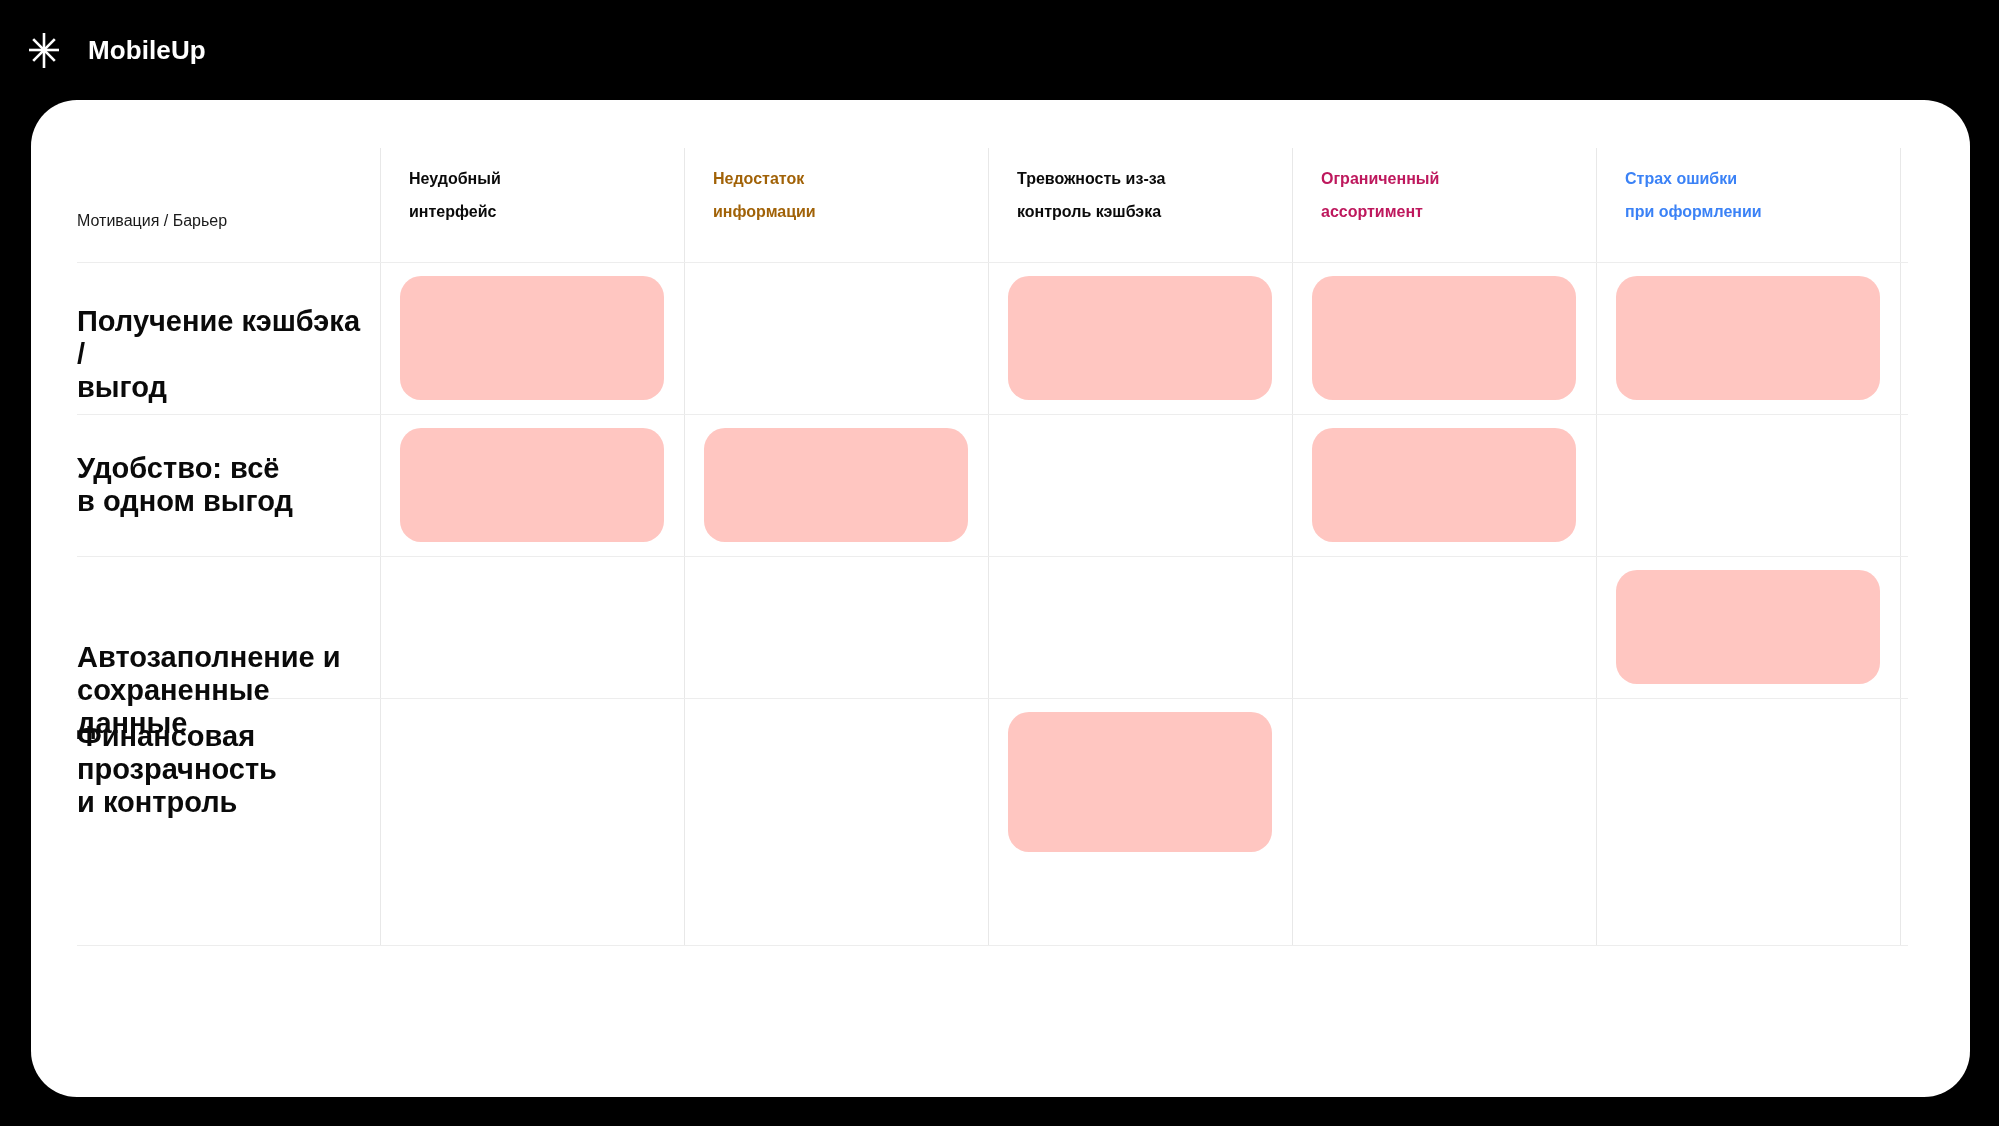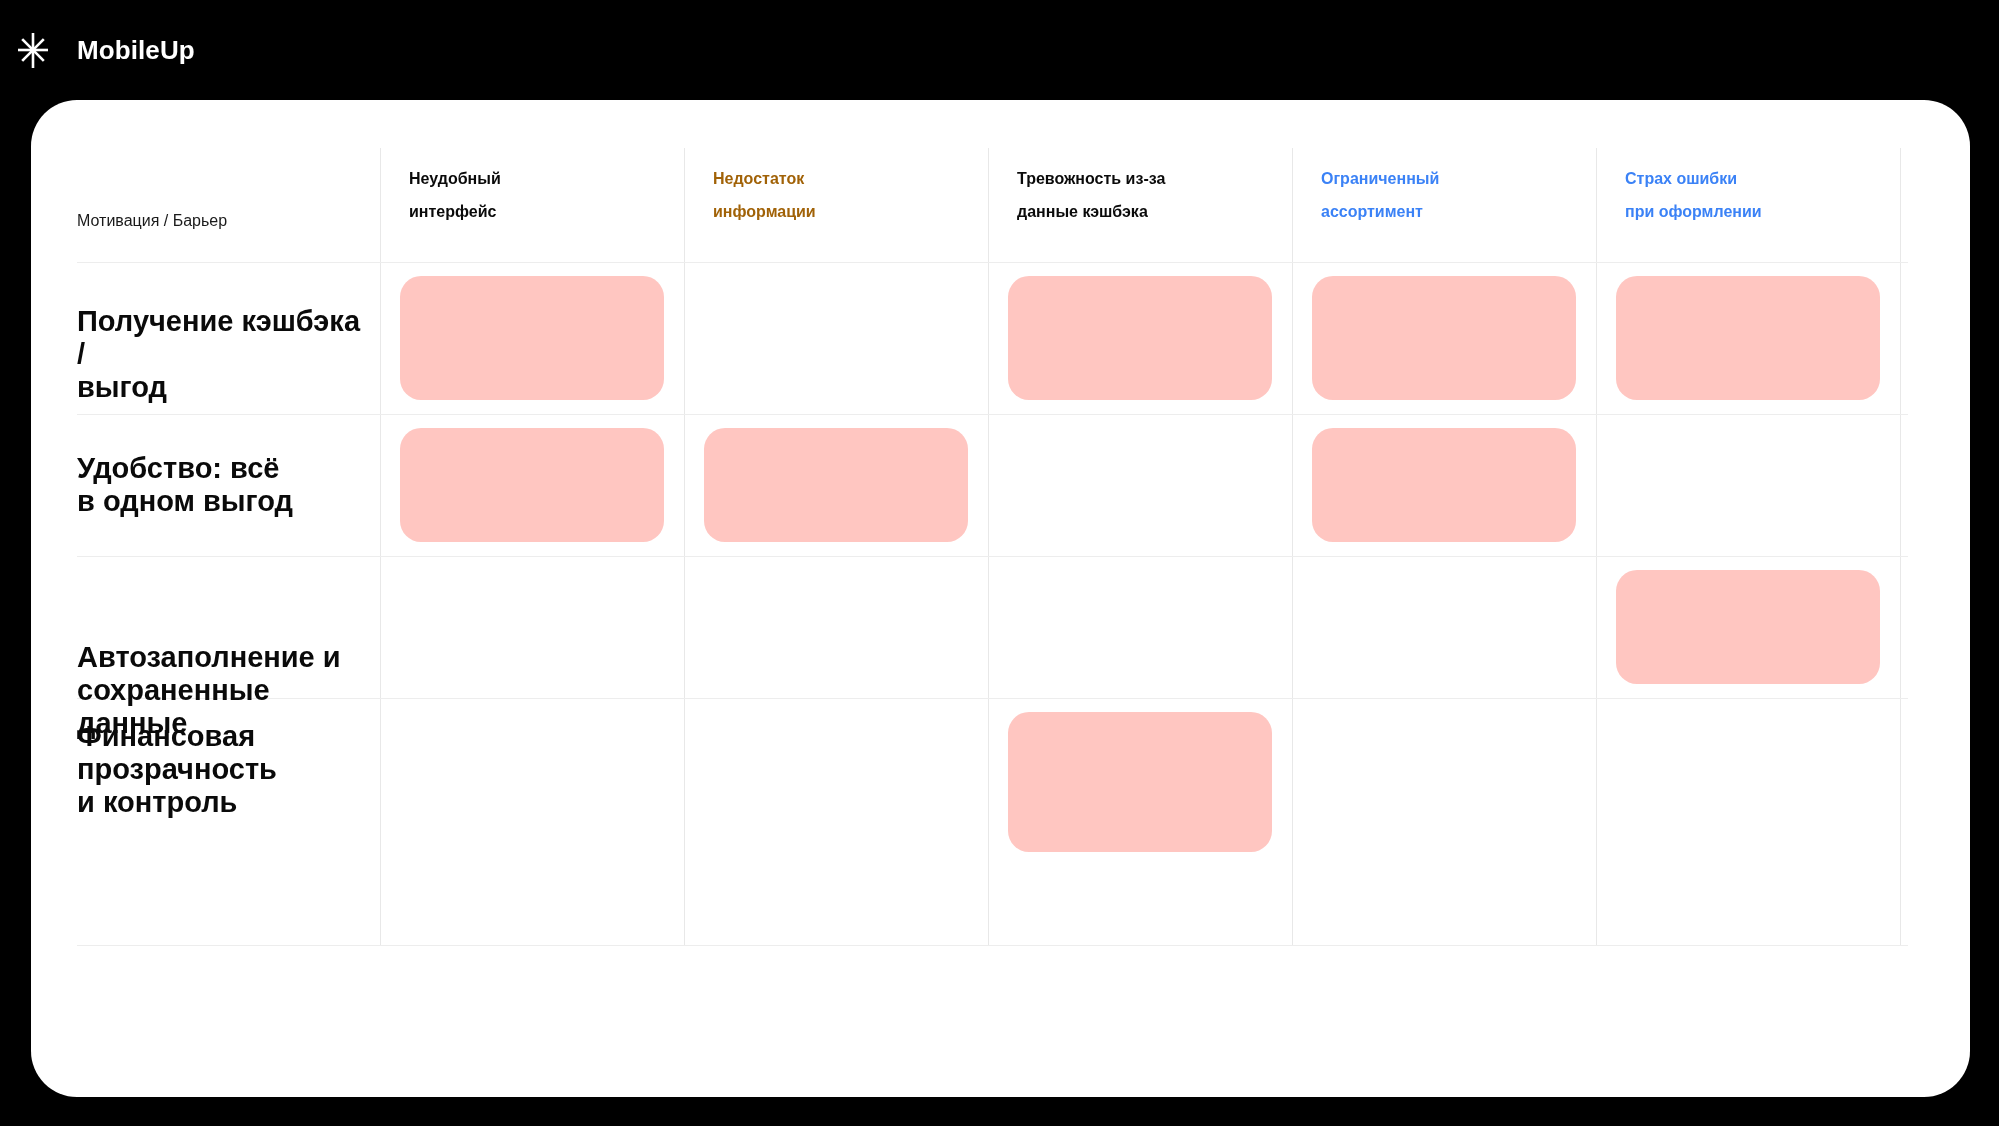--- a/index.html
+++ b/index.html
@@ -20,21 +20,21 @@
   }
 
   
   .brandbar {
     position: absolute;
     left: 0; top: 0;
     width: 1999px;
     height: 100px;
     display: flex;
     align-items: center;
-    padding-left: 11px;
+    padding-left: 22px;
     gap: 22px;
   }
 
   .brand-mark {
     width: 44px; height: 44px;
     display: block;
     flex: 0 0 auto;
   }
 
   .brand-name {
@@ -142,22 +142,22 @@
         <div class="hline" style="top: 314px; width: 1831px;"></div>
         <div class="hline" style="top: 456px; width: 1831px;"></div>
         <div class="hline" style="top: 598px; width: 1831px;"></div>
         <div class="hline" style="top: 845px; width: 1831px;"></div>
         <div class="hcell corner" style="left: 46px; top: 182px; width: 290px; transform: translateY(-78px);">Мотивация / Барьер</div>
         <div class="hcell" style="left: 378px; top: 62px; width: 264px; color: rgb(10, 10, 10);">Неудобный
 интерфейс</div>
         <div class="hcell" style="left: 682px; top: 62px; width: 264px; color: #a16207;">Недостаток
 информации</div>
         <div class="hcell" style="left: 986px; top: 62px; width: 264px; color: rgb(10, 10, 10);">Тревожность из-за
-данные кэшбэка</div>
-        <div class="hcell" style="left: 1290px; top: 62px; width: 264px; color: #3b82f6;">Ограниченный
+контроль кэшбэка</div>
+        <div class="hcell" style="left: 1290px; top: 62px; width: 264px; color: #be185d;">Ограниченный
 ассортимент</div>
         <div class="hcell" style="left: 1594px; top: 62px; width: 264px; color: #3b82f6;">Страх ошибки
 при оформлении</div>
         <div class="rlabel" style="left: 46px; width: 290px; top: 205px; color: rgb(10, 10, 10);">Получение кэшбэка /
 выгод</div>
         <div class="chip" style="left: 369px; top: 176px; width: 264px; height: 124px; background: rgb(255, 198, 193);"></div>
         <div class="chip" style="left: 977px; top: 176px; width: 264px; height: 124px; background: rgb(255, 198, 193);"></div>
         <div class="chip" style="left: 1281px; top: 176px; width: 264px; height: 124px; background: rgb(255, 198, 193);"></div>
         <div class="chip" style="left: 1585px; top: 176px; width: 264px; height: 124px; background: rgb(255, 198, 193);"></div>
         <div class="rlabel" style="left: 46px; width: 290px; top: 352px; color: rgb(10, 10, 10);">Удобство: всё

